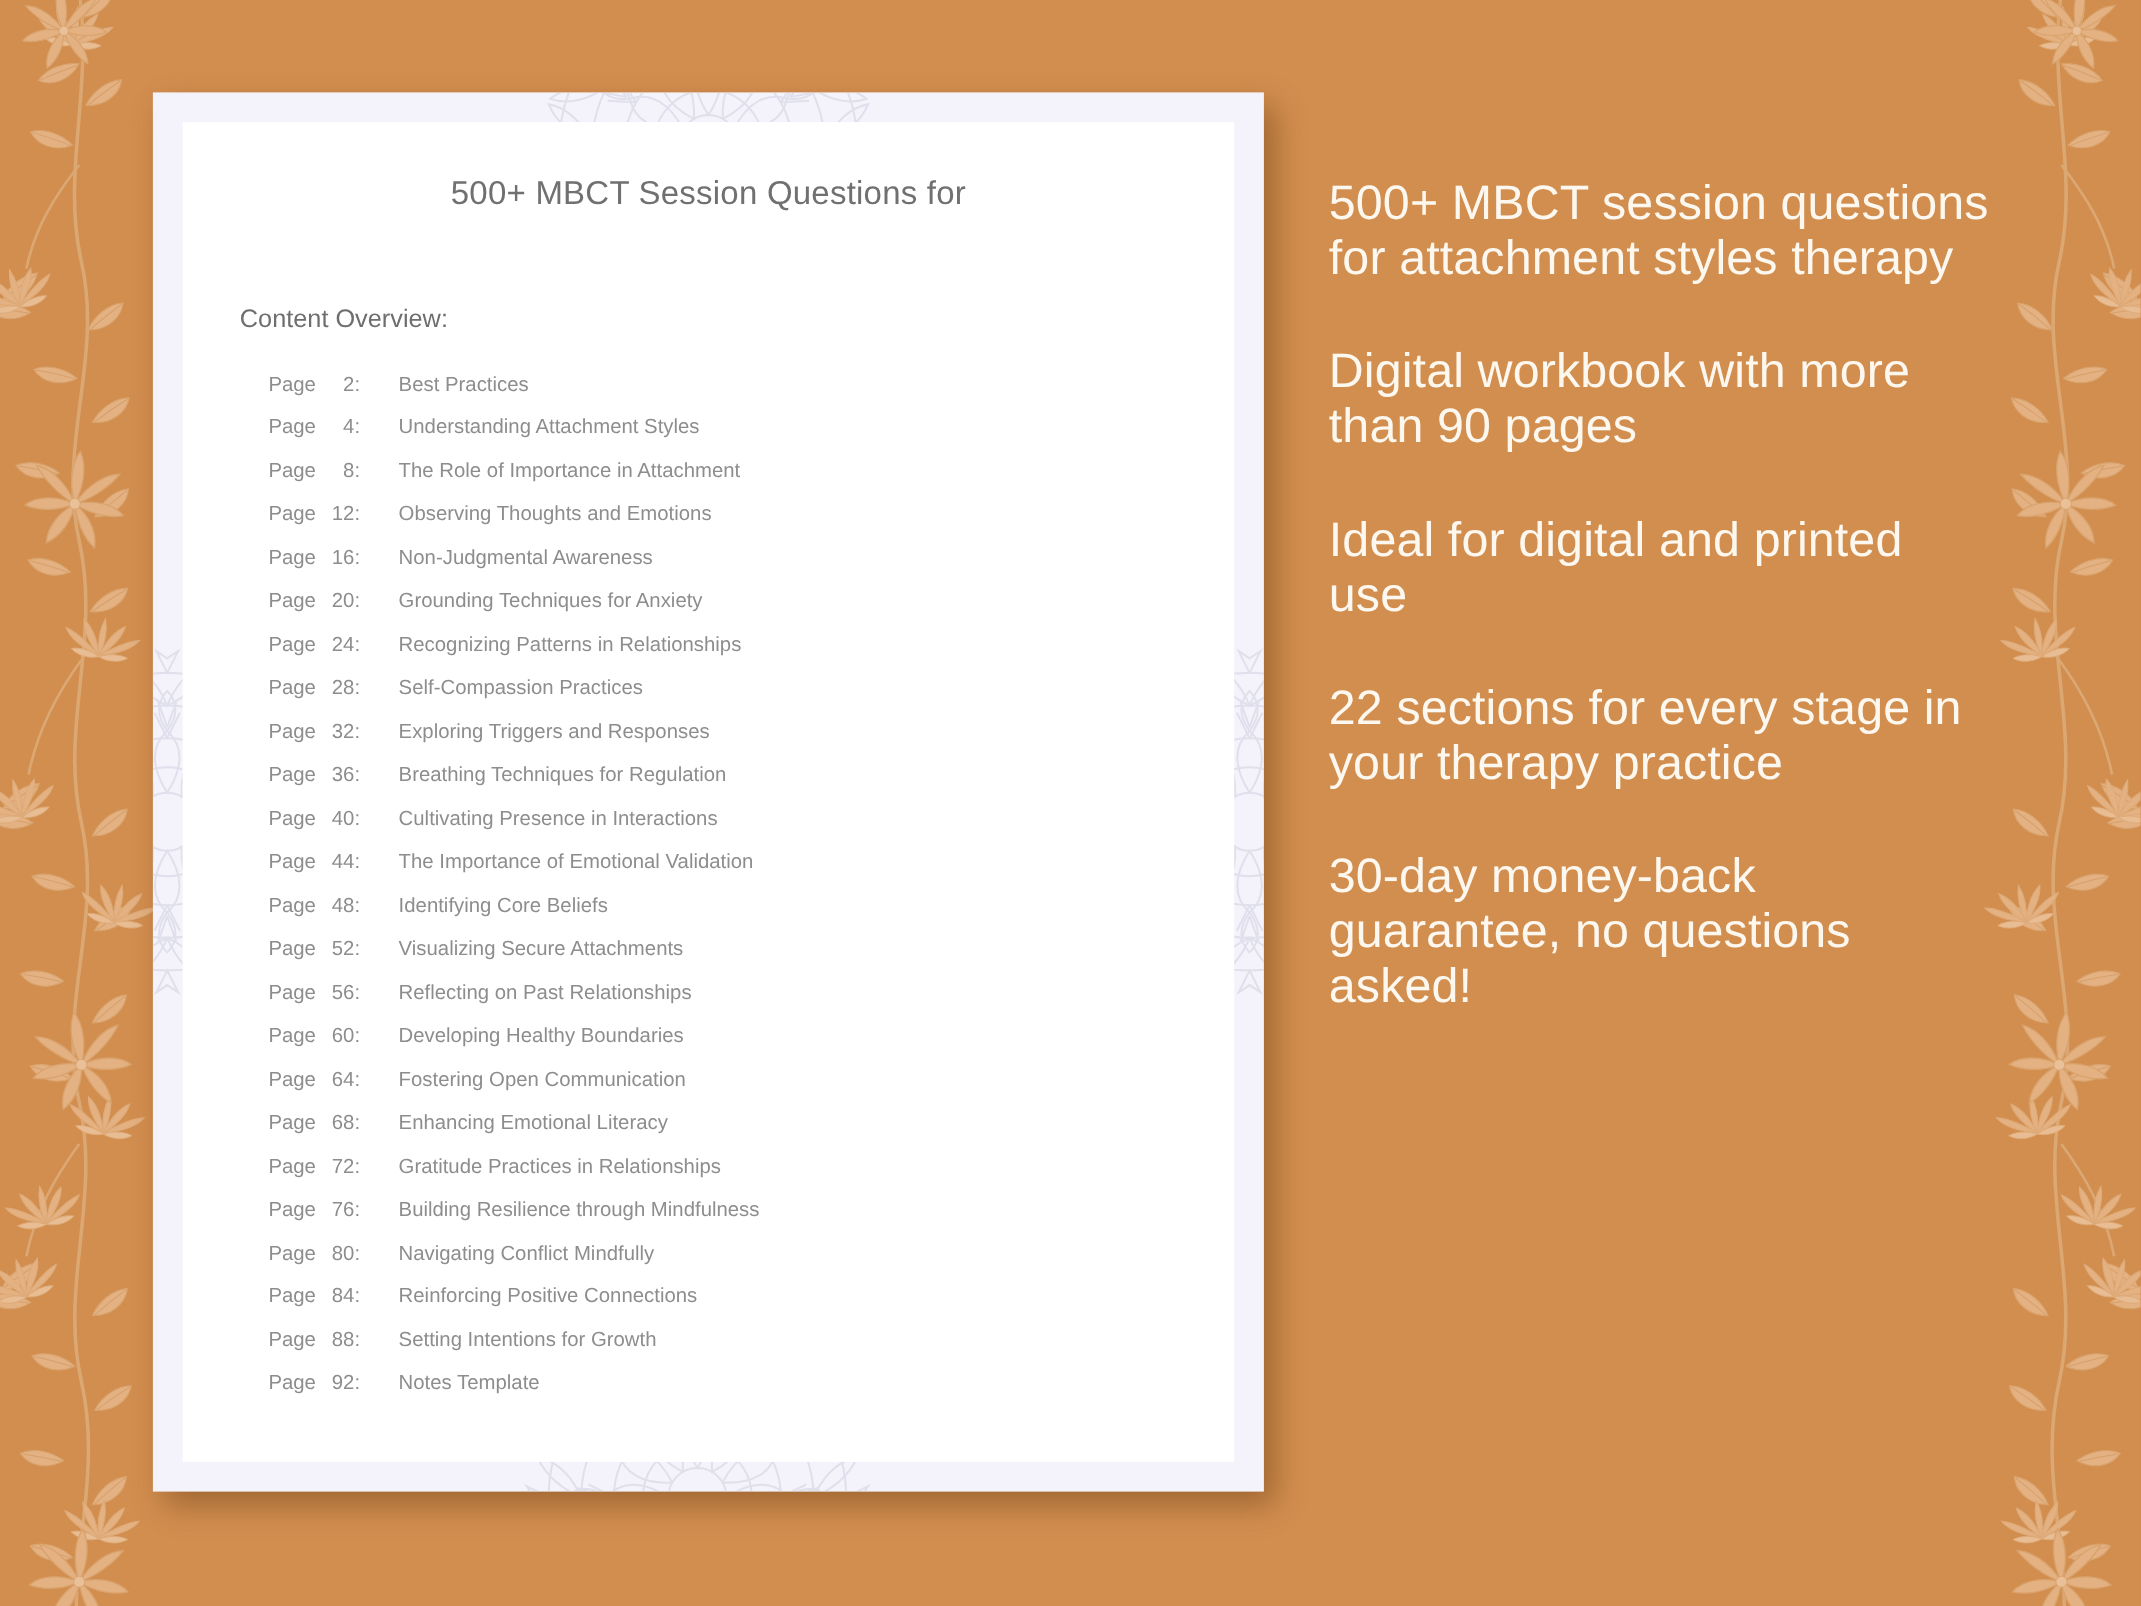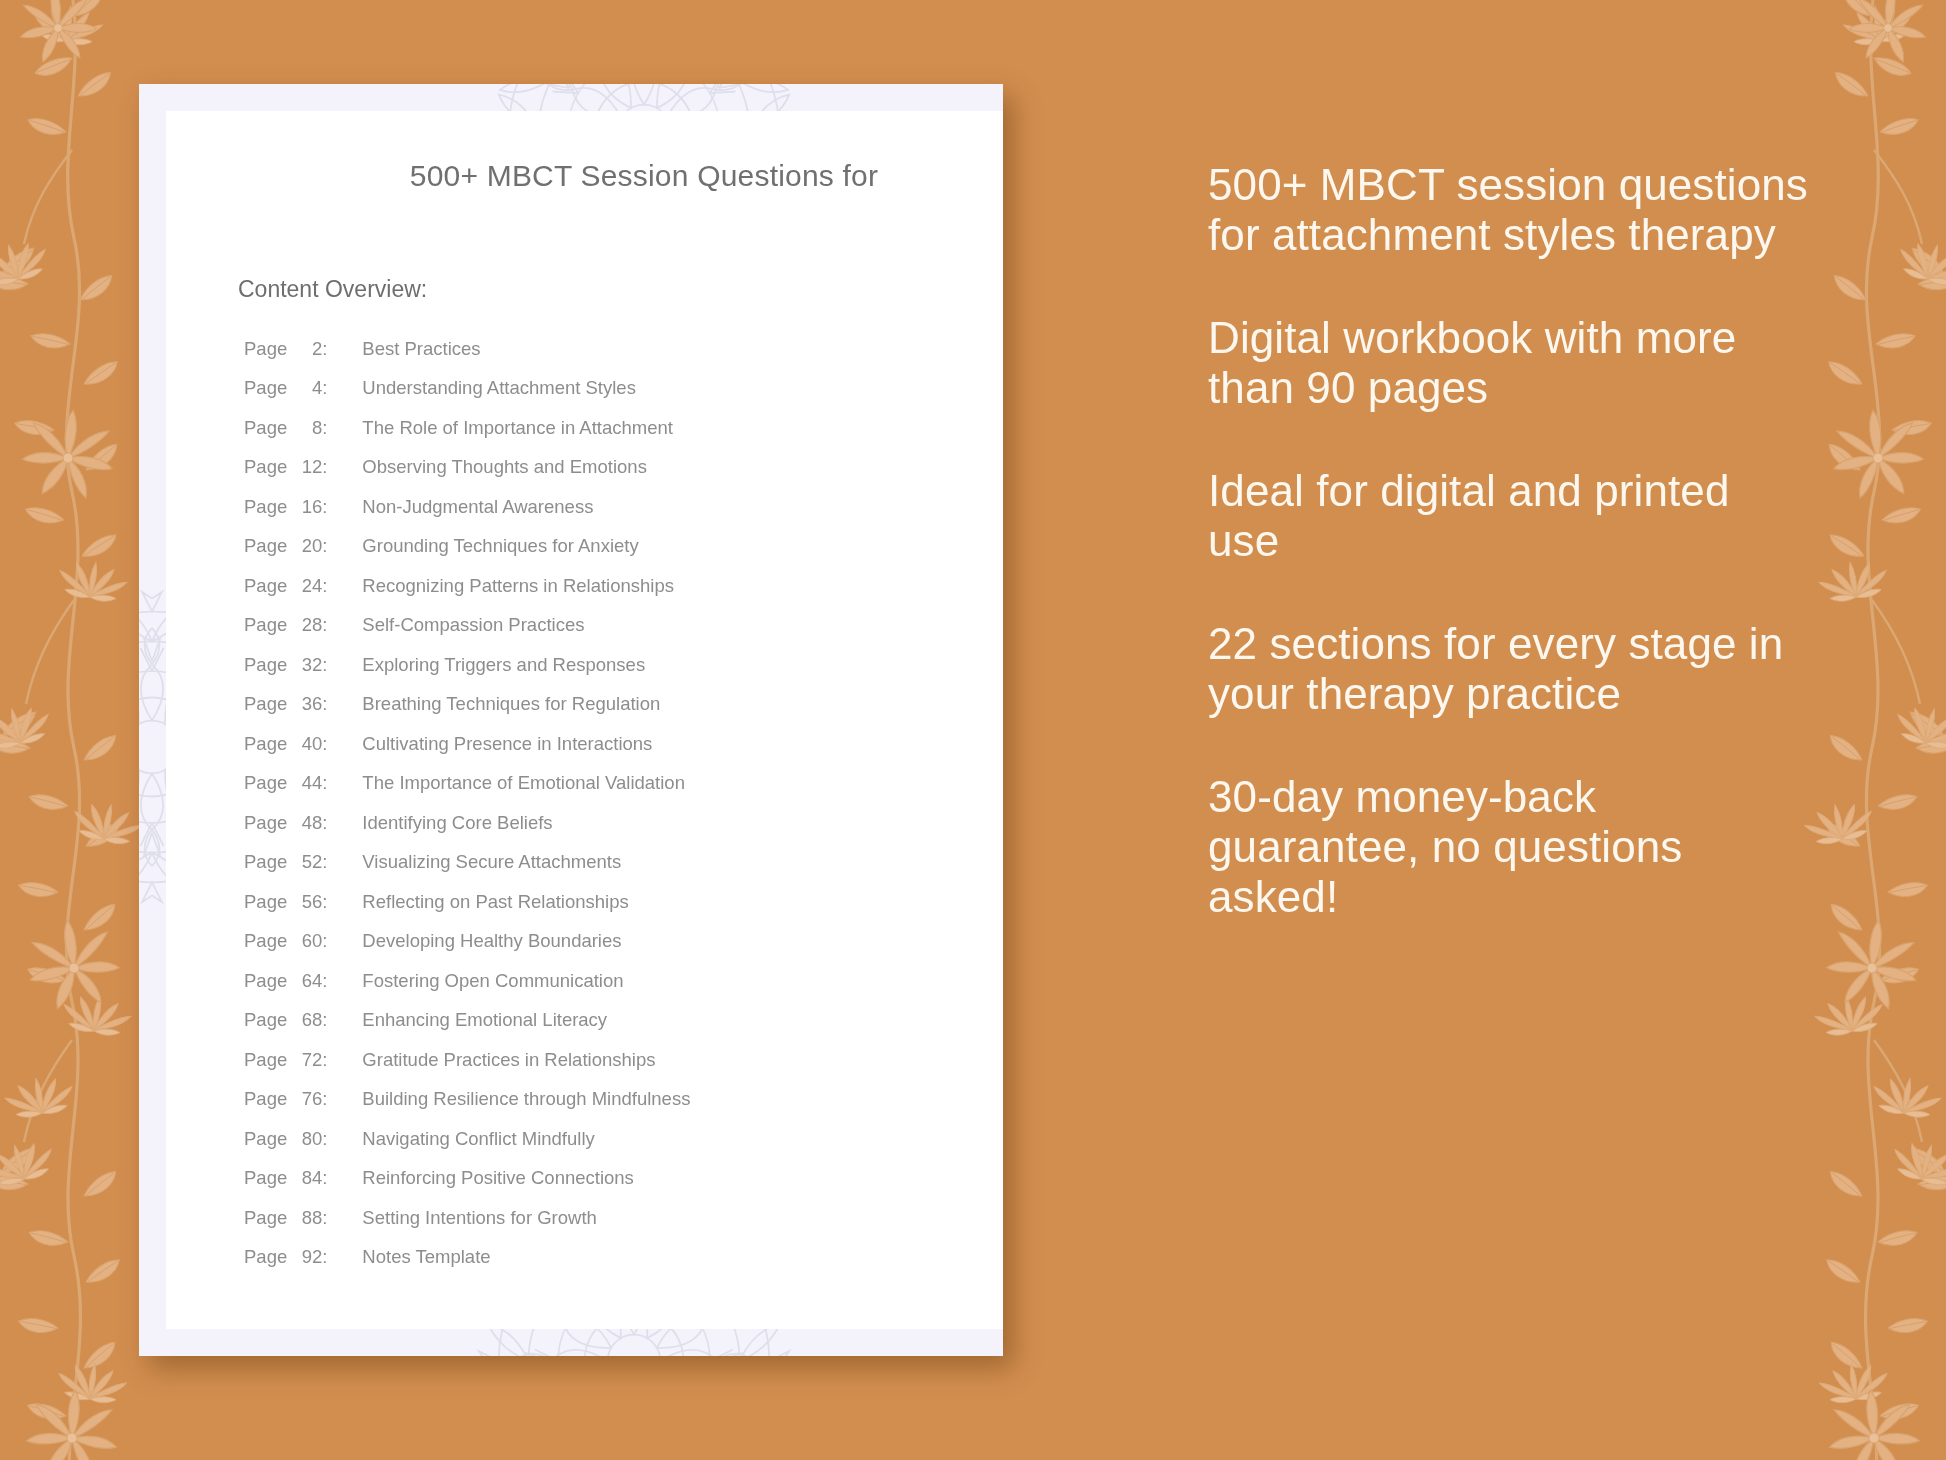--- a/index.html
+++ b/index.html
@@ -25,21 +25,21 @@
   }
   .floral-border.left  { left: -6px; }
   .floral-border.right { right: -6px; transform: scaleX(-1); }
   .floral-border svg { display: block; width: 100%; height: 100%; }
 
   
   #document-card {
     position: absolute;
     left: 139px;
     top: 84px;
-    width: 864px;
+    width: 1010px;
     height: 1272px;
     background: #f4f3fb;
     box-shadow: 10px 12px 26px rgba(90, 50, 10, 0.42);
     overflow: hidden;
   }
   .watermark {
     position: absolute;
     opacity: 0.5;
     pointer-events: none;
   }
@@ -75,21 +75,20 @@
   }
   #doc-title .title-line { display: block; }
 
   #content-overview-label {
     position: absolute;
     left: 52px;
     top: 165px;
     font-size: 23px;
     color: #6e6e6e;
     font-weight: 400;
-    margin-left: 20px;
   }
 
   #toc-list {
     position: absolute;
     left: 78px;
     top: 218px;
     right: 20px;
   }
   .toc-row {
     display: flex;

